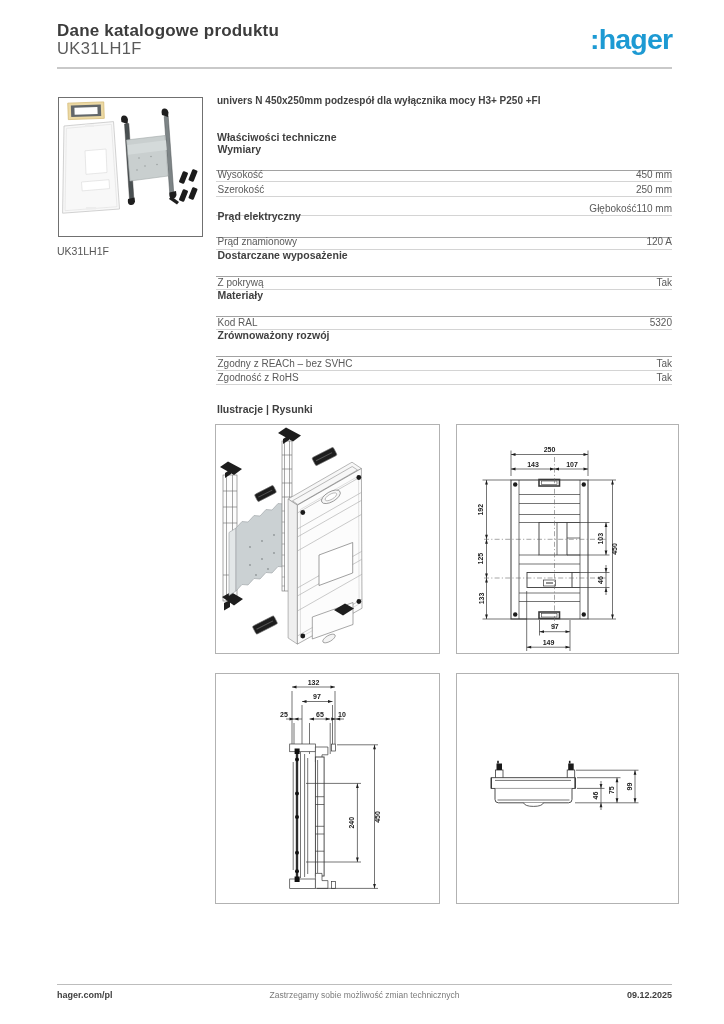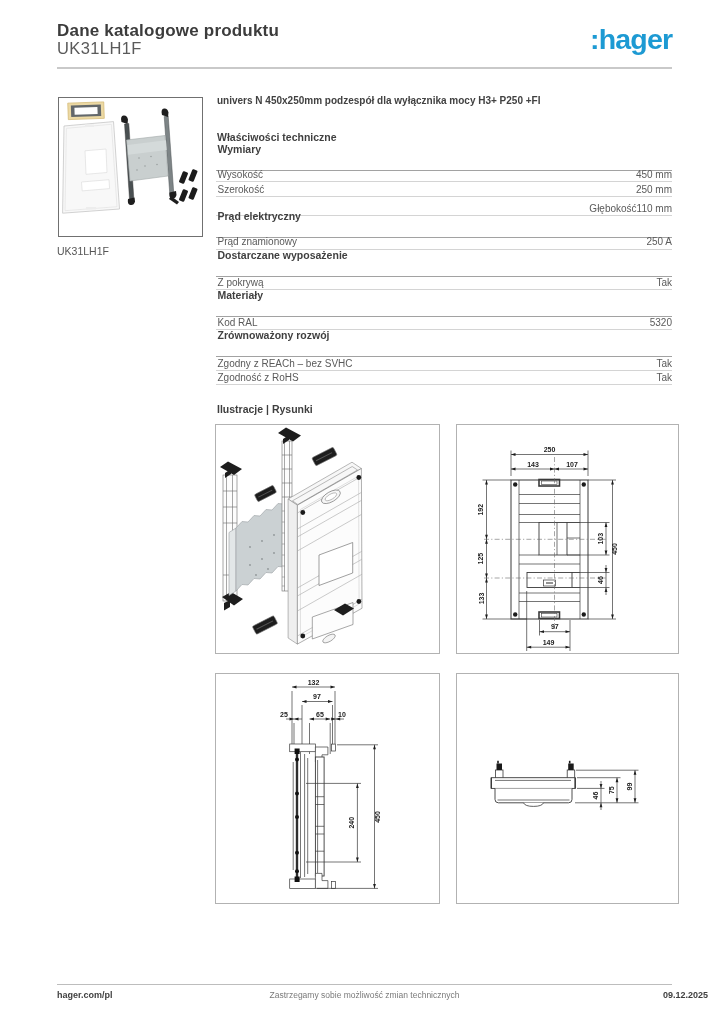--- a/index.html
+++ b/index.html
@@ -97,21 +97,21 @@
     <span>250 mm</span>
   </div>
 <div class="row" style="top:201px;height:15px;justify-content:flex-end;">
     <span>Głębokość</span>
     <span>110 mm</span>
   </div>
 
 <div class="sech" style="top:222px;height:13px;">Prąd elektryczny</div>
 <div class="row" style="top:235px;height:15px;align-items:center;">
     <span>Prąd znamionowy</span>
-    <span>250 A</span>
+    <span>120 A</span>
   </div>
 
 <div class="sech" style="top:261px;height:13px;">Dostarczane wyposażenie</div>
 <div class="row" style="top:274px;height:16px;">
     <span>Z pokrywą</span>
     <span>Tak</span>
   </div>
 
 <div class="sech" style="top:301px;height:13px;">Materiały</div>
 <div class="row" style="top:314px;height:16px;">
@@ -465,13 +465,13 @@
 </g>
 </svg>
 </div>
 
 <div class="abs" style="left:57px;top:984px;width:615px;height:1px;background:#bdbdbd;"></div>
 
 <div class="abs" style="left:57px;top:990px;font-size:9px;font-weight:bold;color:#3f3f3f;">hager.com/pl</div>
 
 <div class="abs" style="left:57px;top:990px;width:615px;text-align:center;font-size:8.5px;color:#7a7a7a;">Zastrzegamy sobie możliwość zmian technicznych</div>
 
-<div class="abs" style="left:57px;top:990px;width:615px;text-align:right;font-size:9px;font-weight:bold;color:#3f3f3f;margin-left:36px;">09.12.2025</div>
+<div class="abs" style="left:57px;top:990px;width:615px;text-align:right;font-size:9px;font-weight:bold;color:#3f3f3f;">09.12.2025</div>
 
 </body></html>

